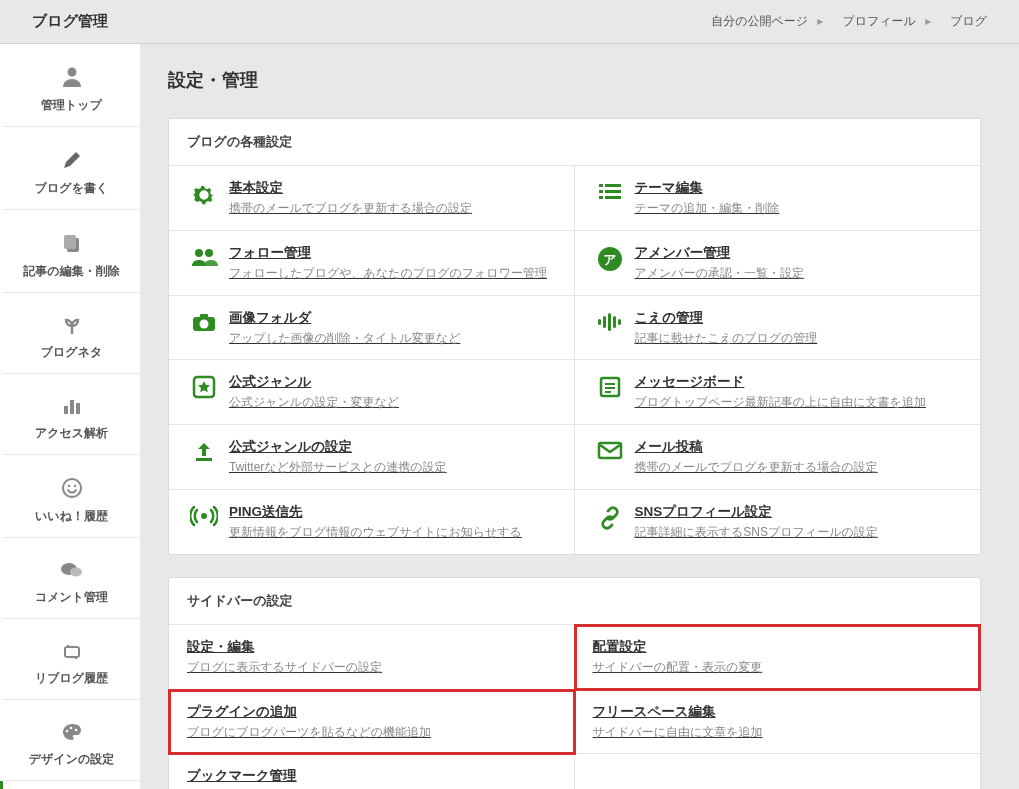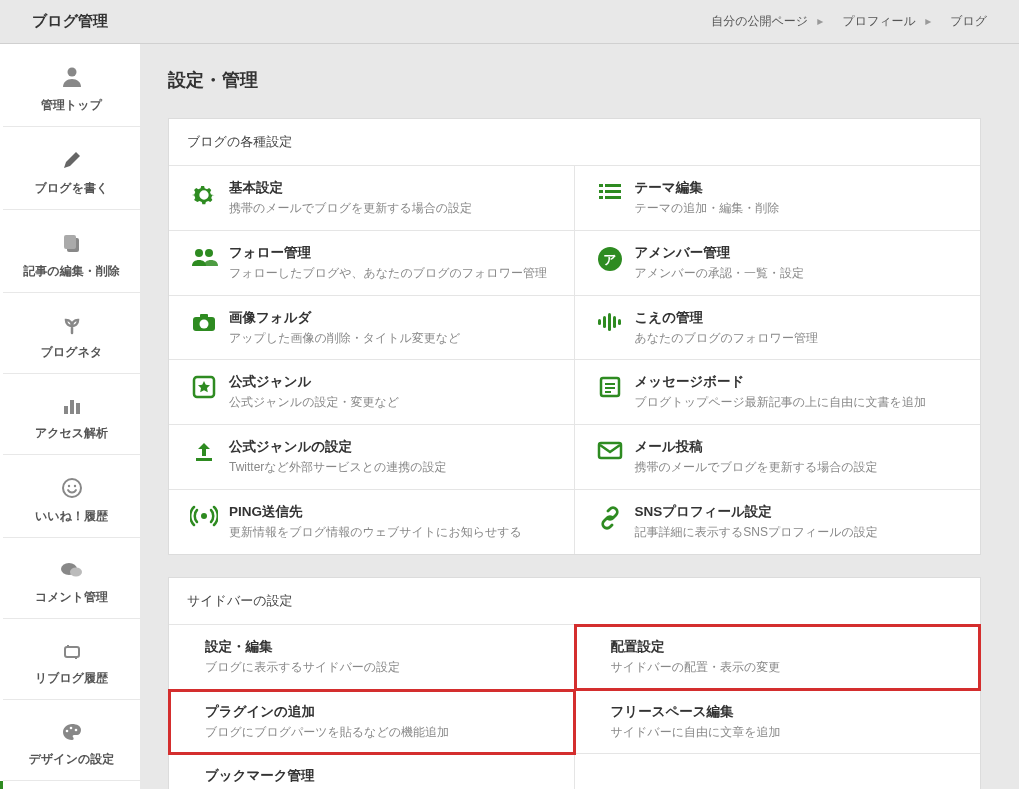--- a/index.html
+++ b/index.html
@@ -50,28 +50,29 @@
   color: #333;
   margin-bottom: 26px;
 }
 .section {
   background: #fff;
   border: 1px solid #dcdcdc;
   margin-bottom: 22px;
 }
 .section-header {
   font-size: 13px;
-  font-weight: normal;
+  font-weight: bold;
   color: #444;
   padding: 14px 18px;
   border-bottom: 1px solid #e5e5e5;
 }
 .grid {
   display: flex;
   flex-wrap: wrap;
+  text-decoration: underline;
 }
 .cell {
   width: 50%;
   border-bottom: 1px solid #e5e5e5;
   padding: 13px 16px 13px 18px;
   display: flex;
   align-items: flex-start;
   cursor: pointer;
   position: relative;
 }
@@ -86,21 +87,21 @@
   width: 34px;
   flex-shrink: 0;
   display: flex;
   justify-content: center;
   padding-top: 2px;
 }
 .cell-body { flex: 1; padding-left: 8px; }
 .cell-title { font-size: 13.5px; font-weight: bold; color: #333; margin-bottom: 3px; }
 .cell-desc { font-size: 12px; color: #888; line-height: 1.4; }
 .cell.noicon { padding-left: 18px; }
-.cell.noicon .cell-body { padding-left: 0; margin-left: 18px; }
+.cell.noicon .cell-body { padding-left: 0; }
 </style>
 </head>
 <body>
 
 <div class="topbar">
   <div class="topbar-title">ブログ管理</div>
   <div class="topbar-links">
     <span>自分の公開ページ</span>
     <span class="sep">▸</span><span class="lnk">プロフィール</span>
     <span class="sep">▸</span><span class="lnk">ブログ</span>
@@ -291,21 +292,21 @@
               <svg width="28" height="22" viewBox="0 0 28 22">
                 <rect x="2" y="8" width="3" height="6" rx="1.5" fill="#2e8b21"></rect>
                 <rect x="7" y="5" width="3" height="12" rx="1.5" fill="#2e8b21"></rect>
                 <rect x="12" y="2" width="3" height="18" rx="1.5" fill="#2e8b21"></rect>
                 <rect x="17" y="5" width="3" height="12" rx="1.5" fill="#2e8b21"></rect>
                 <rect x="22" y="8" width="3" height="6" rx="1.5" fill="#2e8b21"></rect>
               </svg>
             </div>
           <div class="cell-body">
               <div class="cell-title">こえの管理</div>
-              <div class="cell-desc">あなたのブログのフォロワー管理</div>
+              <div class="cell-desc">記事に載せたこえのブログの管理</div>
             </div>
         </div>
         <div class="cell">
           <div class="cell-icon">
               <svg width="24" height="24" viewBox="0 0 24 24">
                 <rect x="2" y="2" width="20" height="20" rx="3" fill="none" stroke="#2e8b21" stroke-width="2.5"></rect>
                 <path d="M12 6l1.8 3.8 4.2.5-3 2.8.8 4.1L12 15.3l-3.8 1.9.8-4.1-3-2.8 4.2-.5z" fill="#2e8b21"></path>
               </svg>
             </div>
           <div class="cell-body">

